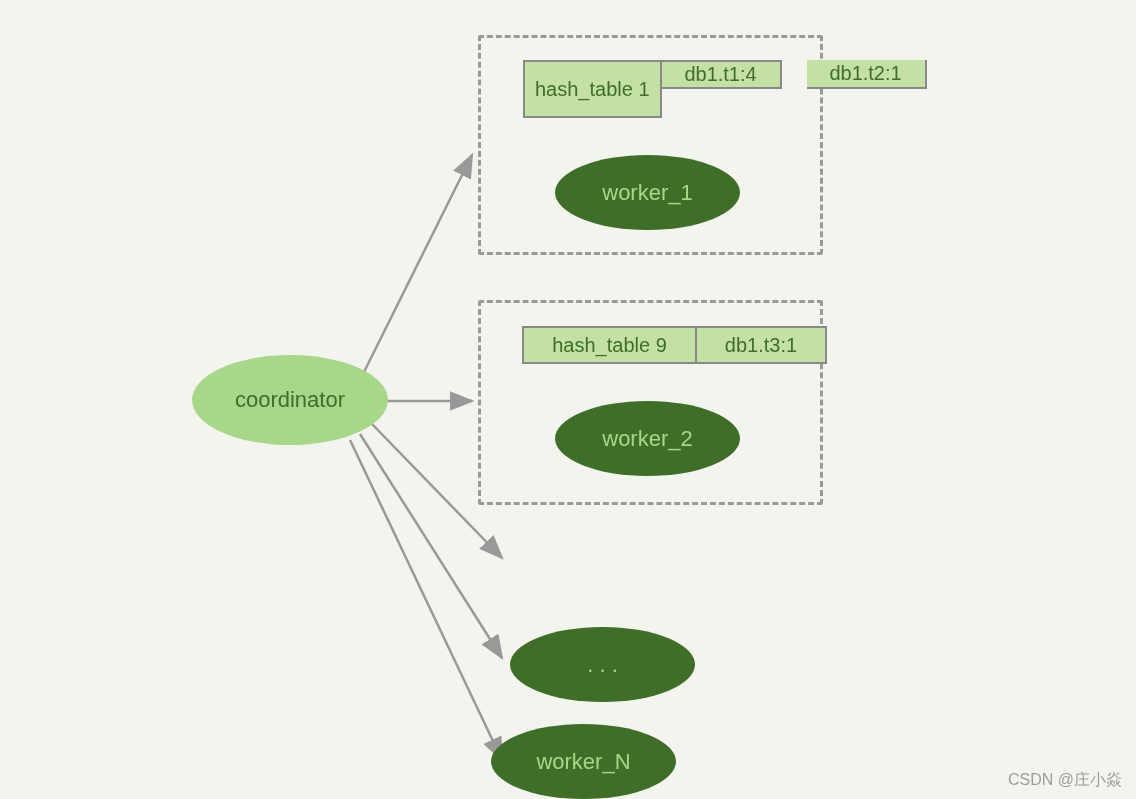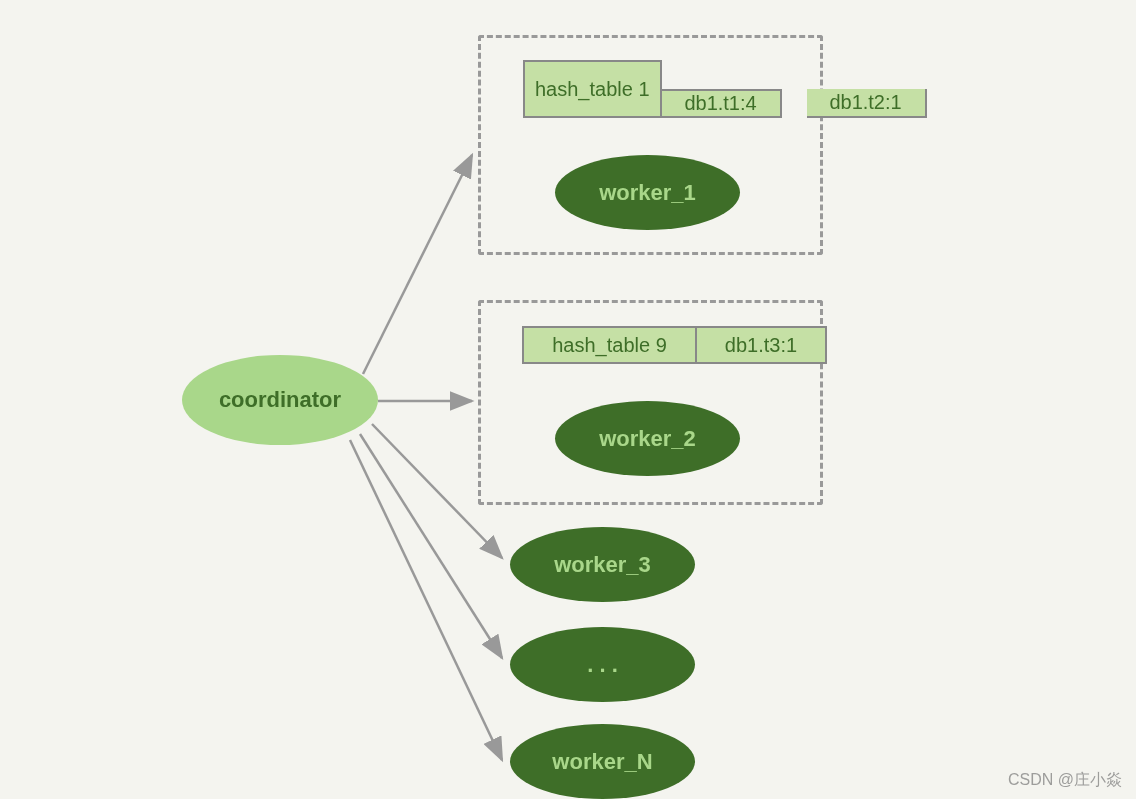--- a/index.html
+++ b/index.html
@@ -12,46 +12,46 @@
       overflow: hidden;
     }
     .canvas { position: absolute; inset: 0; }
     .ellipse {
       position: absolute;
       border-radius: 50%;
       display: flex;
       align-items: center;
       justify-content: center;
       font-size: 22px;
-      font-weight: bold;
+      font-weight: normal;
     }
     .coordinator {
       background: #a9d78a;
       color: #3e6e28;
       width: 196px;
       height: 90px;
-      left: 182px;
+      left: 192px;
       top: 355px;
     }
     .worker {
       background: #3e6e28;
       color: #a9d78a;
       width: 185px;
       height: 75px;
       font-size: 22px;
     }
     .dashed-box {
       position: absolute;
       border: 3px dashed #999;
       border-radius: 3px;
     }
     .hash-row {
       position: absolute;
       display: flex;
-      align-items: flex-end;
+      align-items: flex-start;
       padding-left: 25px;
     }
     .hash-cell {
       background: #c5e0a5;
       border: 2px solid #888;
       color: #3e6e28;
       font-size: 20px;
       padding: 4px 10px;
       display: flex;
       align-items: center;
@@ -110,27 +110,24 @@
 
   <div class="dashed-box" style="left:478px; top:300px; width:345px; height:205px;"></div>
   <div class="hash-row single" style="left:497px; top:326px;">
     <div class="hash-cell" style="width:175px;">hash_table 9</div>
     <div class="hash-cell" style="width:130px;">db1.t3:1</div>
   </div>
   <div class="ellipse worker" style="left:555px; top:401px;">
     <span>worker_2</span>
   </div>
 
-  <div class="ellipse worker" style="left:510px; top:527px;">
-    <span>worker_3</span>
-  </div>
 
   <div class="ellipse worker" style="left:510px; top:627px;">
     <span>. . .</span>
   </div>
 
-  <div class="ellipse worker" style="left:510px; top:724px;">
+  <div class="ellipse worker" style="left:491px; top:724px;">
     <span>worker_N</span>
   </div>
 
   <div class="watermark">CSDN @庄小焱</div>
 
 </div>
 
 </body></html>

